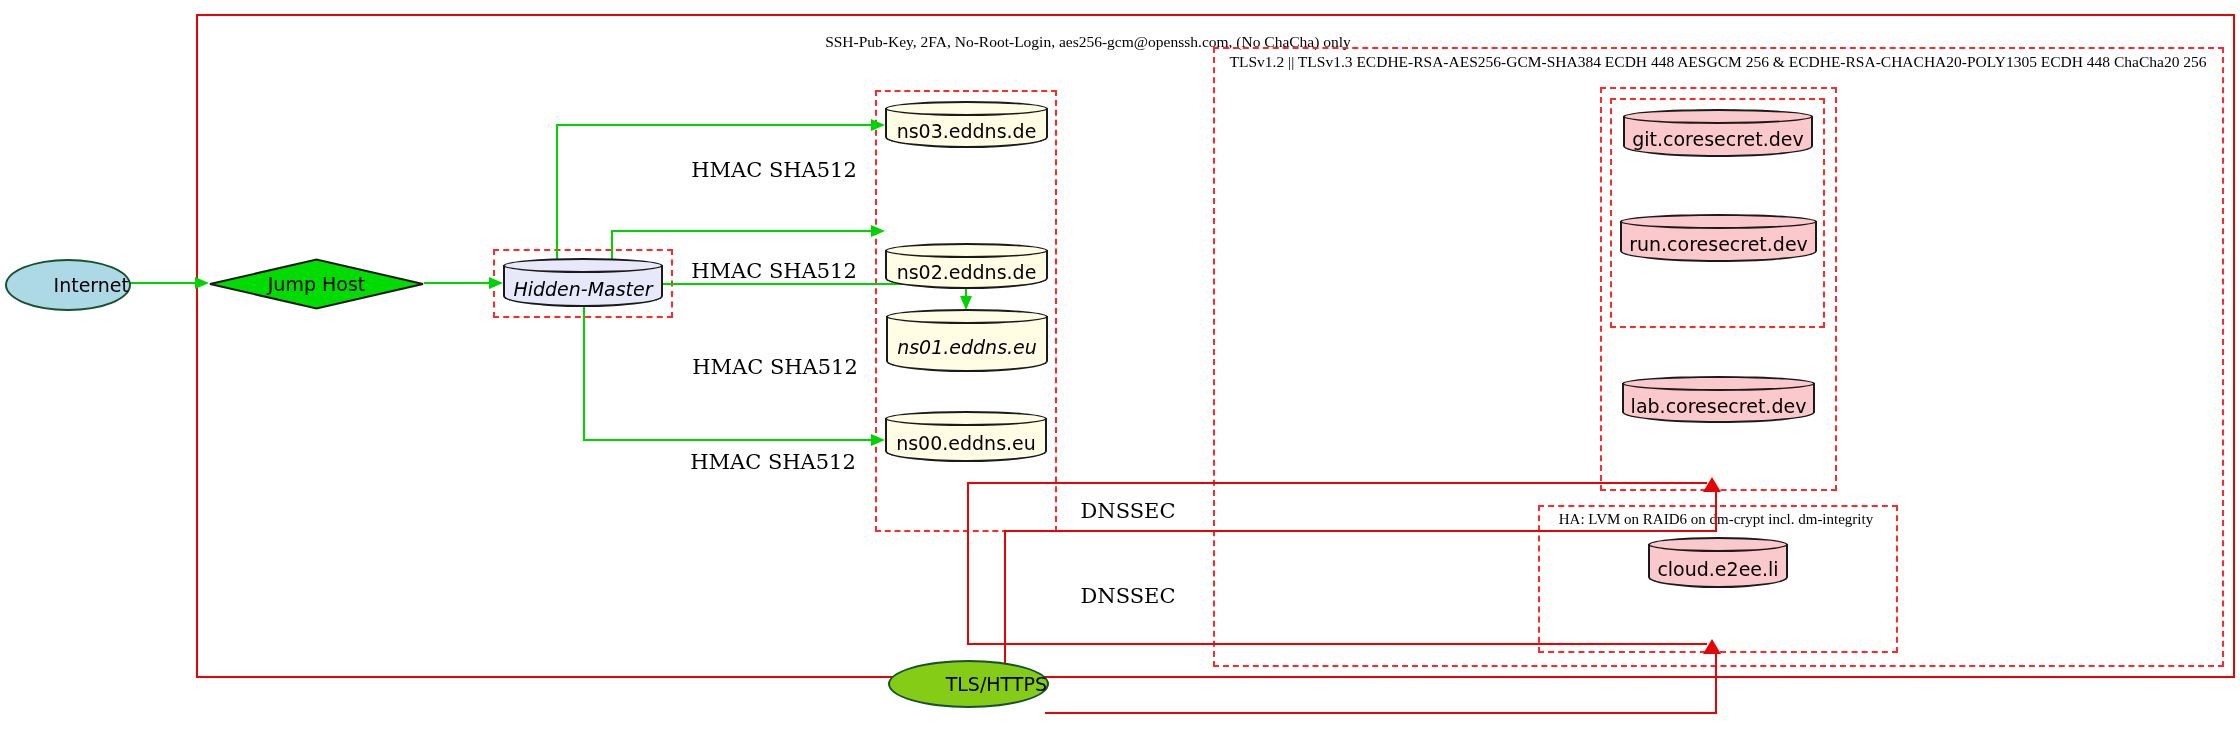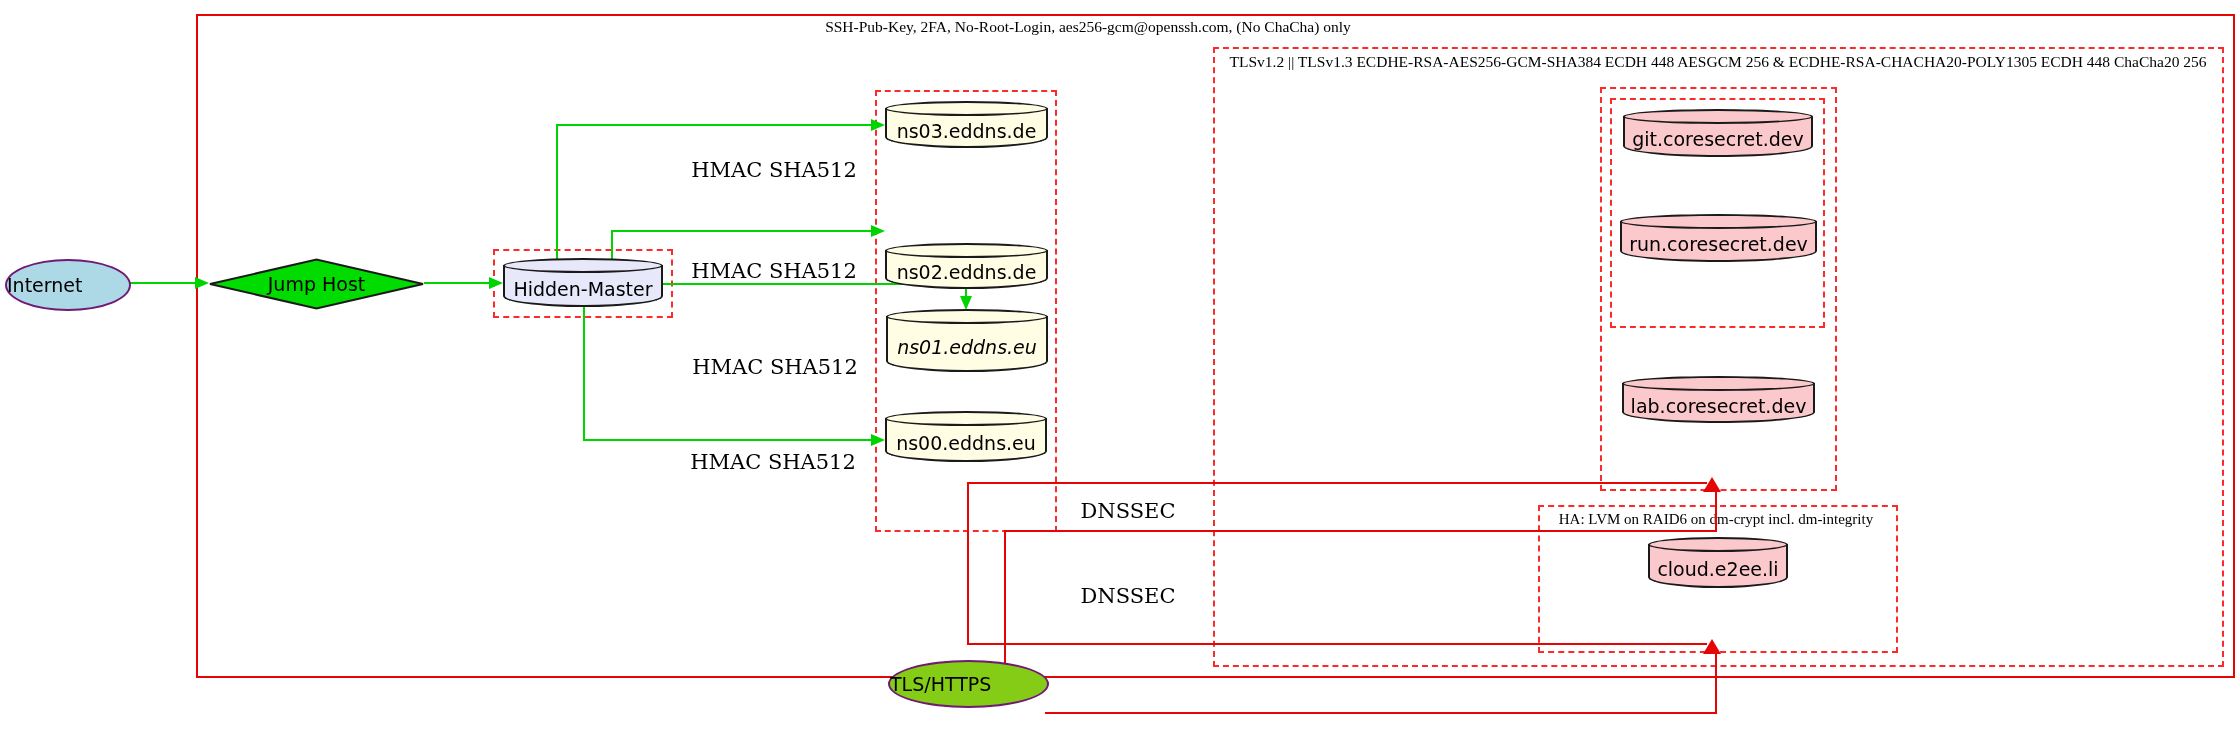--- a/index.html
+++ b/index.html
@@ -14,21 +14,21 @@
   
   .hline,.vline{position:absolute;}
   .green{background:#00d400;}
   .red{background:#e60505;}
   
   .arr{position:absolute;width:0;height:0;}
   .arr-right-g{border-top:6px solid transparent;border-bottom:6px solid transparent;border-left:14px solid #00d400;}
   .arr-down-g{border-left:6px solid transparent;border-right:6px solid transparent;border-top:14px solid #00d400;}
   .arr-up-r{border-left:9px solid transparent;border-right:9px solid transparent;border-bottom:15px solid #e60505;}
   
-  .ellipse{border:2px solid #701a75;border-radius:50%;display:flex;align-items:center;justify-content:flex-start;
+  .ellipse{border:2px solid #14532d;border-radius:50%;display:flex;align-items:center;justify-content:flex-end;
            font-size:19px;color:#000;}
   .node-label{font-size:19px;color:#000;white-space:nowrap;border-radius:10px;}
   .cyl{position:absolute;}
   .cyl .cyl-body{position:absolute;left:0;right:0;top:7px;bottom:0;border:2px solid #1a1a1a;border-top:none;
                  border-radius:0 0 50% 50% / 0 0 11px 11px;}
   .cyl .cyl-top{position:absolute;left:0;right:0;top:0;height:15px;border:2px solid #1a1a1a;border-radius:50%;box-sizing:border-box;}
   .cyl .cyl-label{position:absolute;left:0;right:0;top:12px;bottom:0;display:flex;align-items:center;justify-content:center;}
   .fill-yellow{background:#fffde4;}
   .fill-pink{background:#fbc8cb;}
   .fill-lav{background:#e8e8fb;}
@@ -36,21 +36,21 @@
   
   .edge-label{position:absolute;font-family:"DejaVu Serif","Liberation Serif",serif;font-size:21px;color:#000;
               text-align:center;white-space:nowrap;line-height:22px;margin-top:48px;}
 </style>
 </head>
 <body>
 
 <div id="canvas">
 
   <div class="abs solid-box" style="left:196px;top:14px;width:2035px;height:660px;"></div>
-  <div class="abs box-label" style="left:788px;top:17px;width:600px;">SSH-Pub-Key, 2FA, No-Root-Login, aes256-gcm@openssh.com, (No ChaCha) only</div>
+  <div class="abs box-label" style="left:788px;top:32px;width:600px;">SSH-Pub-Key, 2FA, No-Root-Login, aes256-gcm@openssh.com, (No ChaCha) only</div>
 
   <div class="abs dash-box" style="left:1213px;top:47px;width:1007px;height:616px;"></div>
   <div class="abs box-label" style="left:1218px;top:52px;width:1000px;">TLSv1.2 || TLSv1.3 ECDHE-RSA-AES256-GCM-SHA384 ECDH 448 AESGCM 256 &amp; ECDHE-RSA-CHACHA20-POLY1305 ECDH 448 ChaCha20 256</div>
 
   <div class="abs dash-box" style="left:875px;top:90px;width:178px;height:438px;"></div>
 
   <div class="abs dash-box" style="left:1600px;top:87px;width:233px;height:400px;"></div>
   <div class="abs dash-box" style="left:1610px;top:98px;width:211px;height:226px;"></div>
 
   <div class="abs dash-box" style="left:1538px;top:505px;width:356px;height:144px;"></div>
@@ -105,21 +105,21 @@
     <span class="node-label">Internet</span>
   </div>
 
   <div class="abs" style="left:209px;top:258px;width:215px;height:52px;">
     <svg width="215" height="52" viewBox="0 0 215 52" style="position:absolute;left:0;top:0;">
       <polygon points="1,26 107.5,1.5 214,26 107.5,50.5" fill="#00dc00" stroke="#1a1a1a" stroke-width="2"></polygon>
     </svg>
     <span class="diamond-label node-label">Jump Host</span>
   </div>
 
-  <div class="cyl" style="left:503px;top:258px;width:160px;height:49px;">
+  <div class="cyl" style="left:503px;top:258px;width:160px;height:49px;font-style:italic;">
     <div class="cyl-body fill-lav"></div>
     <div class="cyl-top fill-lav"></div>
     <div class="cyl-label node-label">Hidden-Master</div>
   </div>
 
   <div class="cyl" style="left:885px;top:101px;width:163px;height:47px;">
     <div class="cyl-body fill-yellow"></div>
     <div class="cyl-top fill-yellow"></div>
     <div class="cyl-label node-label">ns03.eddns.de</div>
   </div>

